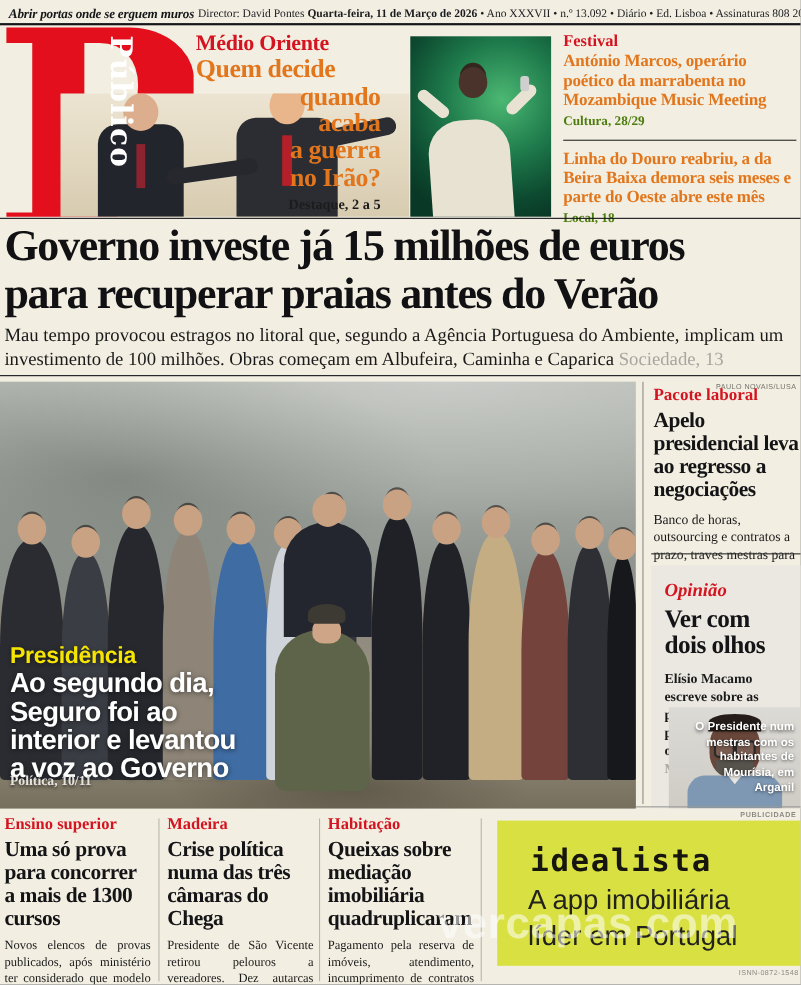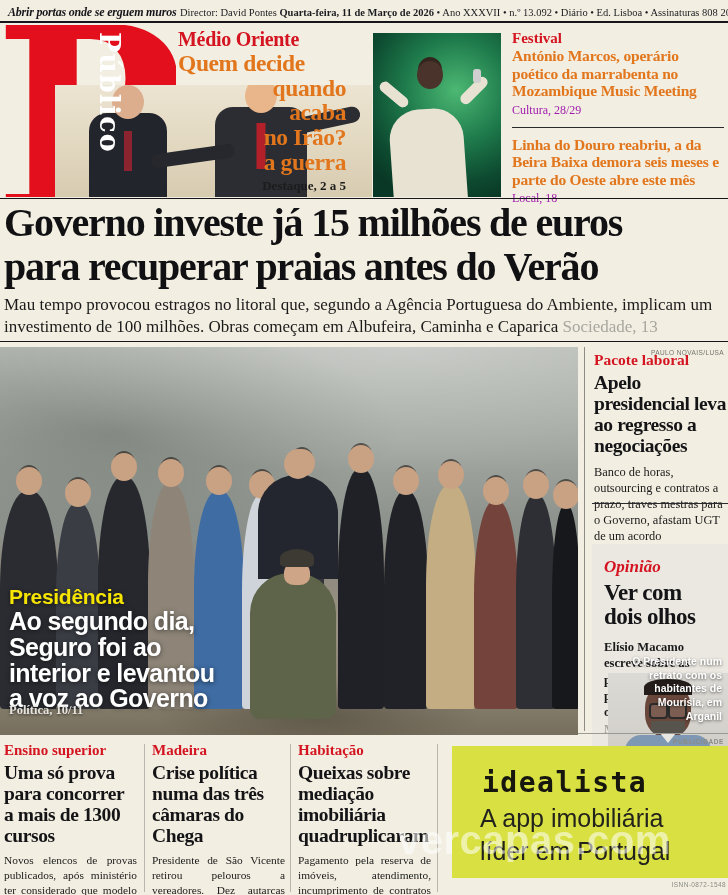--- a/index.html
+++ b/index.html
@@ -56,21 +56,21 @@
   .singer-arm-l { position:absolute; left:4px; top:56px; width:34px; height:11px;
                   background:#e8e2d2; transform:rotate(40deg); border-radius:6px; }
   .singer-arm-r { position:absolute; left:84px; top:52px; width:34px; height:11px;
                   background:#e8e2d2; transform:rotate(-45deg); border-radius:6px; }
   .singer-mic { position:absolute; left:100px; top:36px; width:8px; height:14px;
                 background:#cfcfcf; border-radius:3px; }
 
   .briefs { left:512px; top:30px; width:212px; }
   .brief-kicker { font-weight:bold; font-size:15px; color:#d41420; }
   .brief-title { font-weight:bold; font-size:15.5px; line-height:1.13; color:#e2761d; letter-spacing:-0.2px; }
-  .brief-ref { font-weight:normal; font-size:12px; color:#a21caf; margin-top:3px; }
+  .brief-ref { font-weight:bold; font-size:12px; color:#4d7c0f; margin-top:3px; }
   .brief-div { height:1px; background:#2a2a2a; margin:9px 0 8px 0; }
 
   .rule-mast { left:0; right:0; top:198px; height:1px; background:#15151a; }
 
   
   .headline { left:4px; top:201px; width:722px; }
   .headline div { font-weight:bold; font-size:40px; line-height:1.1; letter-spacing:-1.2px;
                   color:#111114; white-space:nowrap; }
   .deck { left:4px; top:294px; width:716px; font-size:17px; line-height:1.3; color:#1a1a1a; }
   .deck .ref { color:#a7a6a0; }
@@ -120,21 +120,21 @@
   .vdiv-right { left:584px; top:347px; width:1px; height:384px; background:#8d8d86; }
   .labor { left:594px; top:351px; width:134px; }
   .labor-kicker { font-weight:bold; font-size:15.5px; color:#d41420; }
   .labor-title { font-weight:bold; font-size:19.5px; line-height:1.08; letter-spacing:-0.4px;
                  color:#141417; margin-top:3px; }
   .labor-body { font-size:12.4px; line-height:1.28; margin-top:9px; color:#1a1a1a; }
   .labor-body .it { }
   .labor-ref { font-weight:bold; font-size:12.2px; color:#a5a49c; margin-top:2px; }
   .rule-rcol { left:592px; top:503px; width:136px; height:1px; background:#2a2a2a; }
 
-  .opinion { left:592px; top:544px; width:136px; height:221px; background:#ebe8e1;
+  .opinion { left:592px; top:514px; width:136px; height:221px; background:#ebe8e1;
              padding:13px 10px 0 12px; overflow:hidden; }
   .op-kicker { font-style:italic; font-weight:bold; font-size:17px; color:#d41420; }
   .op-title { font-weight:bold; font-size:23px; line-height:1.05; letter-spacing:-0.5px;
               color:#141417; margin-top:4px; }
   .op-body { font-weight:bold; font-size:12.6px; line-height:1.28; margin-top:10px; color:#1a1a1a; }
   .op-ref { font-weight:bold; font-size:12px; color:#a5a49c; margin-top:2px; }
   .mp { position:absolute; left:16px; right:0; bottom:0; height:92px; overflow:hidden;
         background:linear-gradient(180deg,#dcdad5,#cfccc6); }
   .mp-head { position:absolute; left:50%; top:10px; transform:translateX(-50%);
              width:46px; height:54px; background:#69473a; border-radius:46% 46% 42% 42%; }
@@ -193,22 +193,22 @@
     <div class="handshake"></div>
     <div class="trump-arm"></div>
   </div>
   <div class="abs logo-word">Público</div>
 
   <div class="abs lead-block">
     <div class="lead-kicker">Médio Oriente</div>
     <div class="lead-line">Quem decide</div>
     <div class="lead-line r">quando</div>
     <div class="lead-line r">acaba</div>
+    <div class="lead-line r">a guerra</div>
     <div class="lead-line r">no Irão?</div>
-    <div class="lead-line r">a guerra</div>
     <div class="lead-ref">Destaque, 2 a 5</div>
   </div>
 
   <div class="abs singer-photo">
     <div class="singer-body"></div>
     <div class="singer-head"></div>
     <div class="singer-arm-l"></div>
     <div class="singer-arm-r"></div>
     <div class="singer-mic"></div>
   </div>
@@ -256,21 +256,21 @@
   </div>
   <div class="abs credit">PAULO NOVAIS/LUSA</div>
   <div class="abs ph-kicker">Presidência</div>
   <div class="abs ph-lines">
     <div>Ao segundo dia,</div>
     <div>Seguro foi ao</div>
     <div>interior e levantou</div>
     <div>a voz ao Governo</div>
   </div>
   <div class="abs ph-ref">Política, 10/11</div>
-  <div class="abs ph-caption">O Presidente num retrato com os habitantes de Mourísia, em Arganil</div>
+  <div class="abs ph-caption">O Presidente num mestras com os habitantes de Mourísia, em Arganil</div>
 
   <div class="abs vdiv-right"></div>
   <div class="abs labor">
     <div class="labor-kicker">Pacote laboral</div>
     <div class="labor-title">Apelo presidencial leva ao regresso a negociações</div>
     <div class="labor-body"><span>Banco de horas, </span><span class="it">outsourcing</span><span> e contratos a prazo, traves mestras para o Governo, afastam UGT de um acordo</span></div>
     <div class="labor-ref">Economia, 22 e Editorial</div>
   </div>
   <div class="abs rule-rcol"></div>
 

